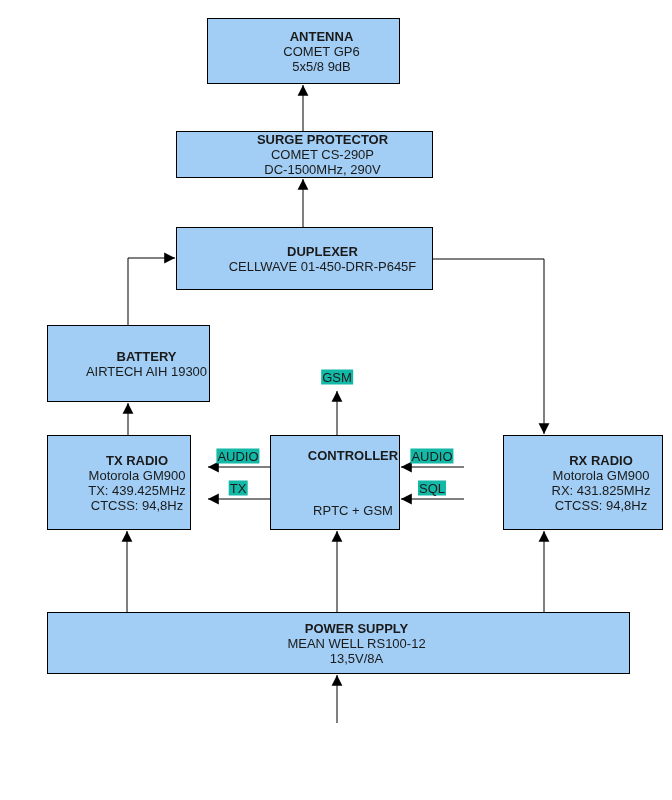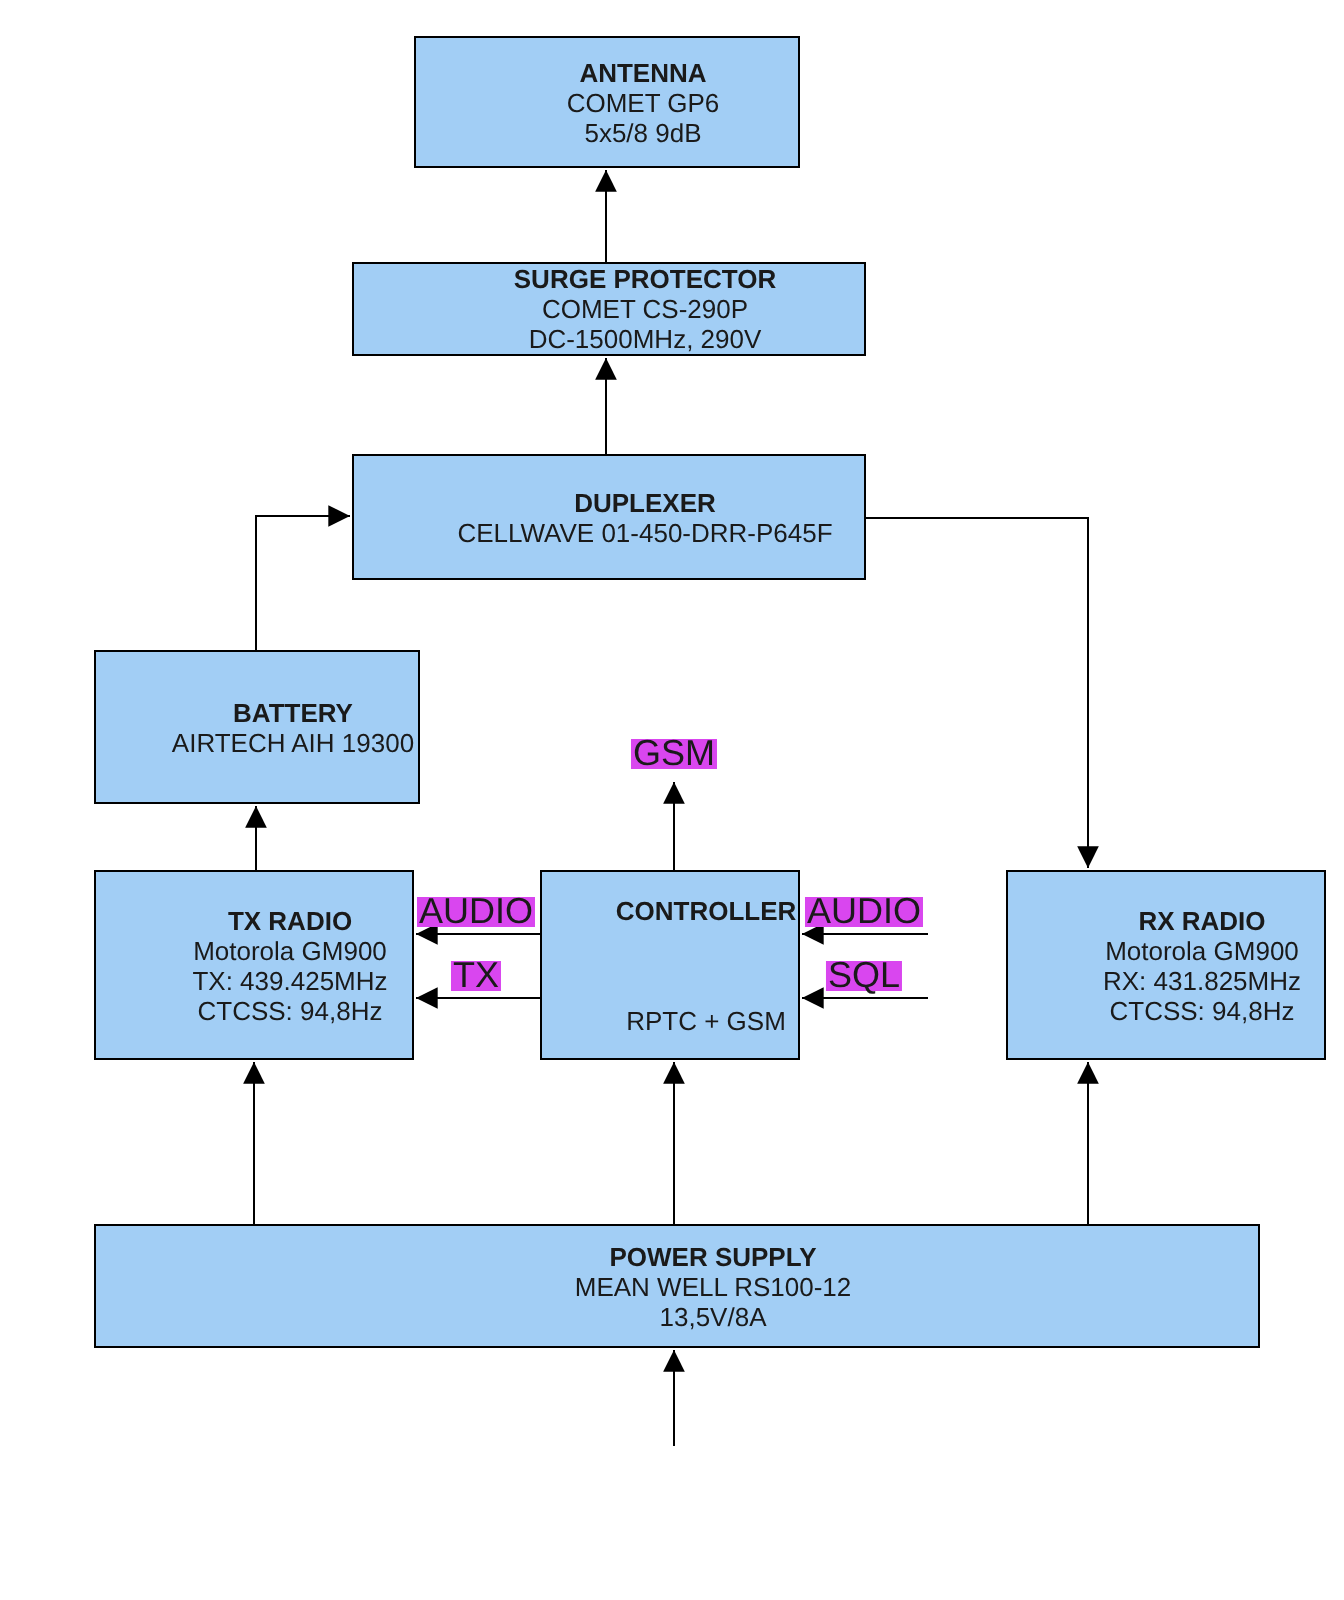--- a/index.html
+++ b/index.html
@@ -39,24 +39,24 @@
   .node-title {
     font-weight: bold;
   }
   .node-detail {
     font-weight: normal;
   }
   .edge-label {
     position: absolute;
     transform: translate(-50%, -50%);
     color: var(--text-color, #1a1a1a);
-    font-size: 18px;
+    font-size: 13px;
     line-height: 15px;
     white-space: nowrap;
-    background: #d946ef;
+    background: #14b8a6;
     padding: 0 1px;
   }
 </style>
 </head>
 <body>
 
 <div id="stage" style="--bg: #ffffff; --node-fill: #a2cef5; --node-border: #000000; --text-color: #1a1a1a;">
   <svg id="wires" width="672" height="800" viewBox="0 0 672 800">
     <defs>
       <marker id="arrowhead" markerUnits="userSpaceOnUse" markerWidth="13" markerHeight="13" viewBox="0 0 12 12" refX="11" refY="6" orient="auto">
@@ -94,21 +94,21 @@
       <div class="node-detail">DC-1500MHz, 290V</div>
     </div>
     <div class="node" style="left: 176px; top: 227px; width: 257px; height: 63px;">
       <div class="node-title">DUPLEXER</div>
       <div class="node-detail">CELLWAVE 01-450-DRR-P645F</div>
     </div>
     <div class="node" style="left: 47px; top: 325px; width: 163px; height: 77px;">
       <div class="node-title">BATTERY</div>
       <div class="node-detail">AIRTECH AIH 19300</div>
     </div>
-    <div class="node" style="left: 47px; top: 435px; width: 160px; height: 95px;">
+    <div class="node" style="left: 47px; top: 435px; width: 144px; height: 95px;">
       <div class="node-title">TX RADIO</div>
       <div class="node-detail">Motorola GM900</div>
       <div class="node-detail">TX: 439.425MHz</div>
       <div class="node-detail">CTCSS: 94,8Hz</div>
     </div>
     <div class="node" style="left: 270px; top: 435px; width: 130px; height: 95px; gap: 40px;">
       <div class="node-title">CONTROLLER</div>
       <div class="node-detail">RPTC + GSM</div>
     </div>
     <div class="node" style="left: 464px; top: 435px; width: 160px; height: 95px; margin-left: 39px;">

